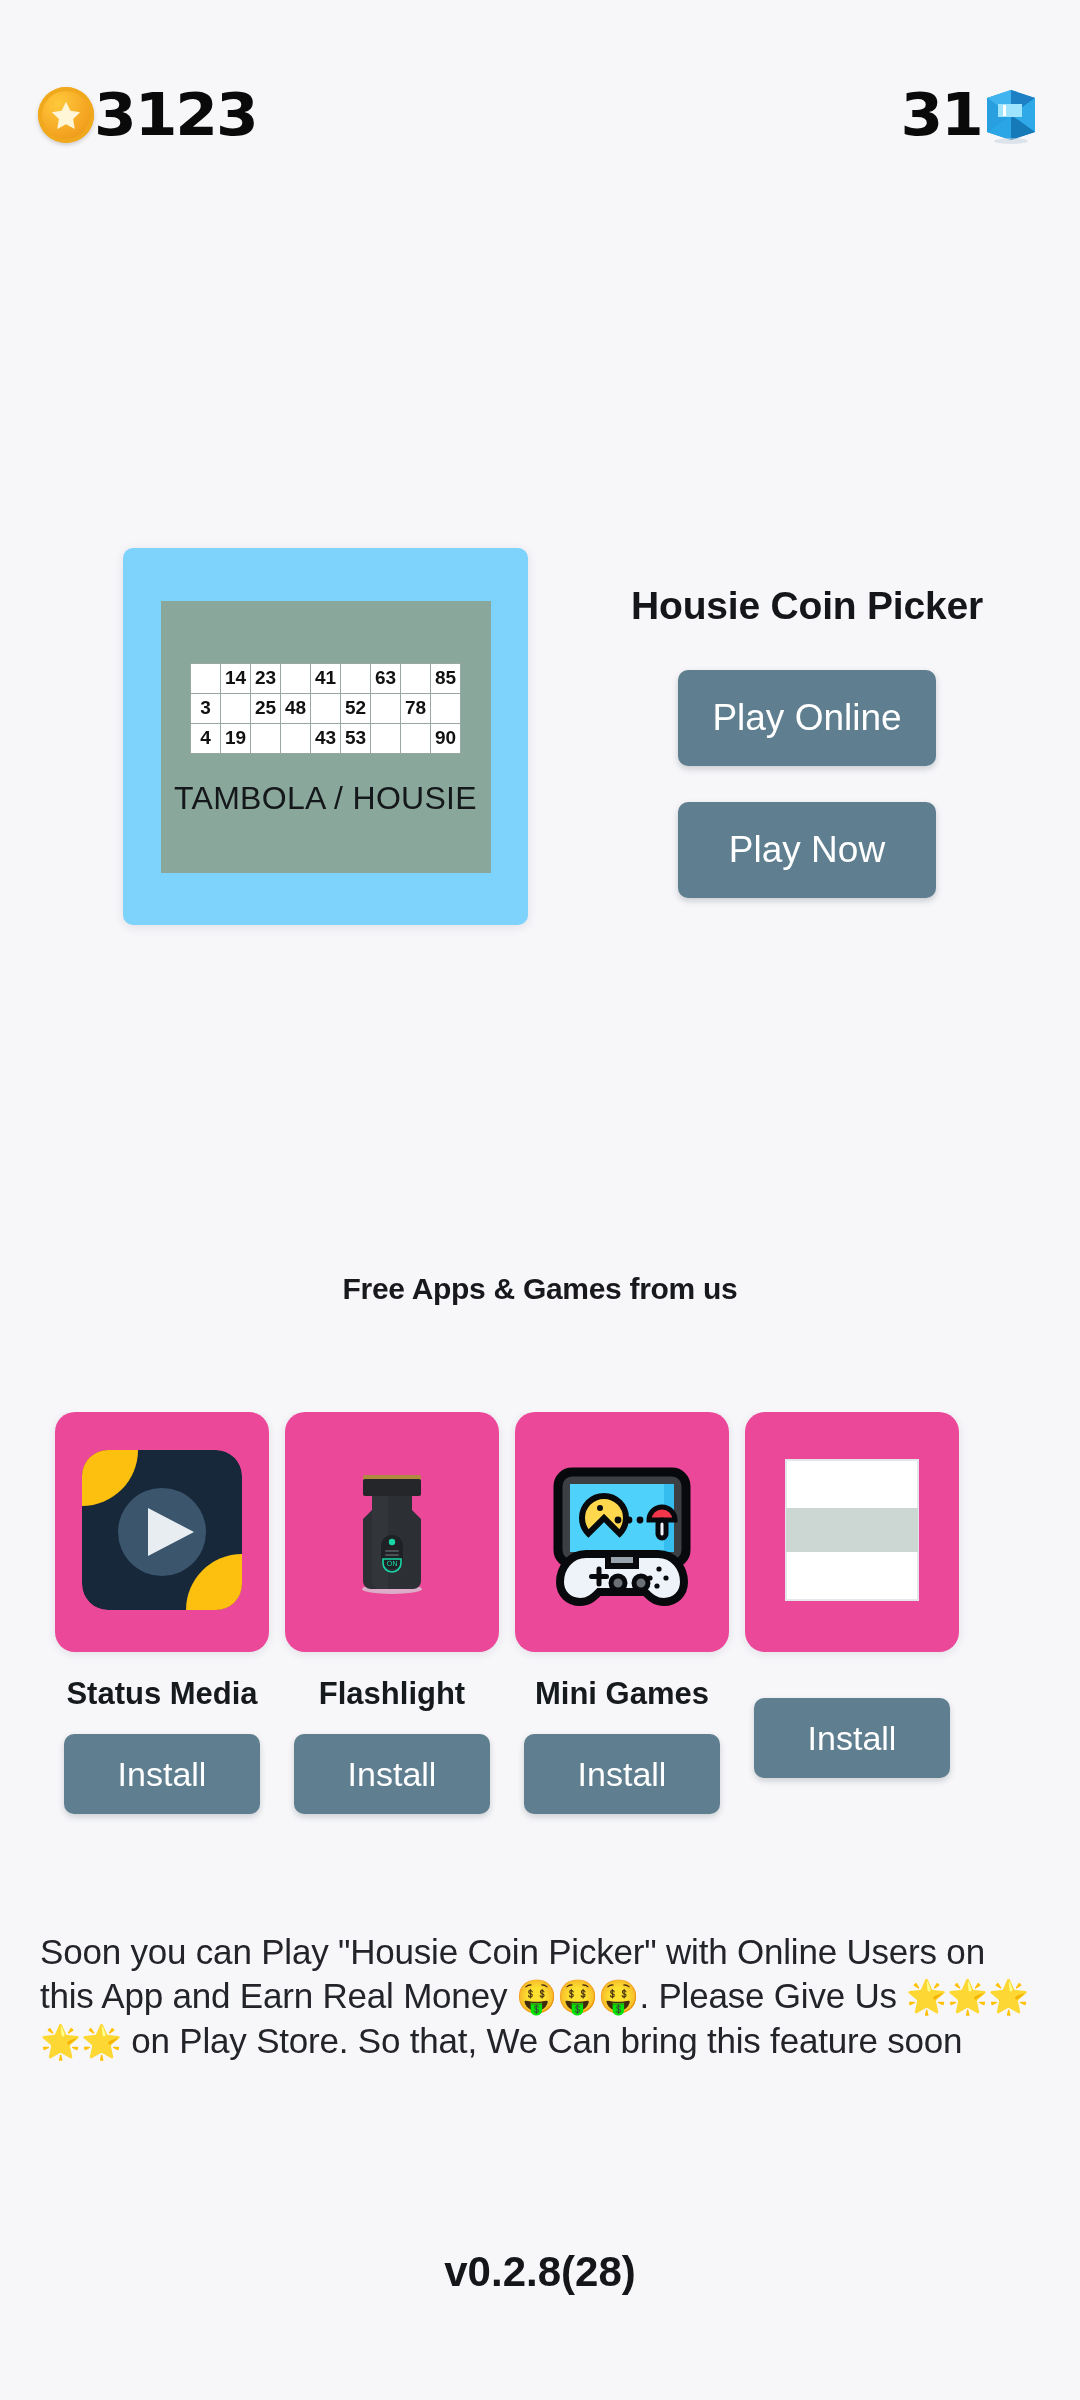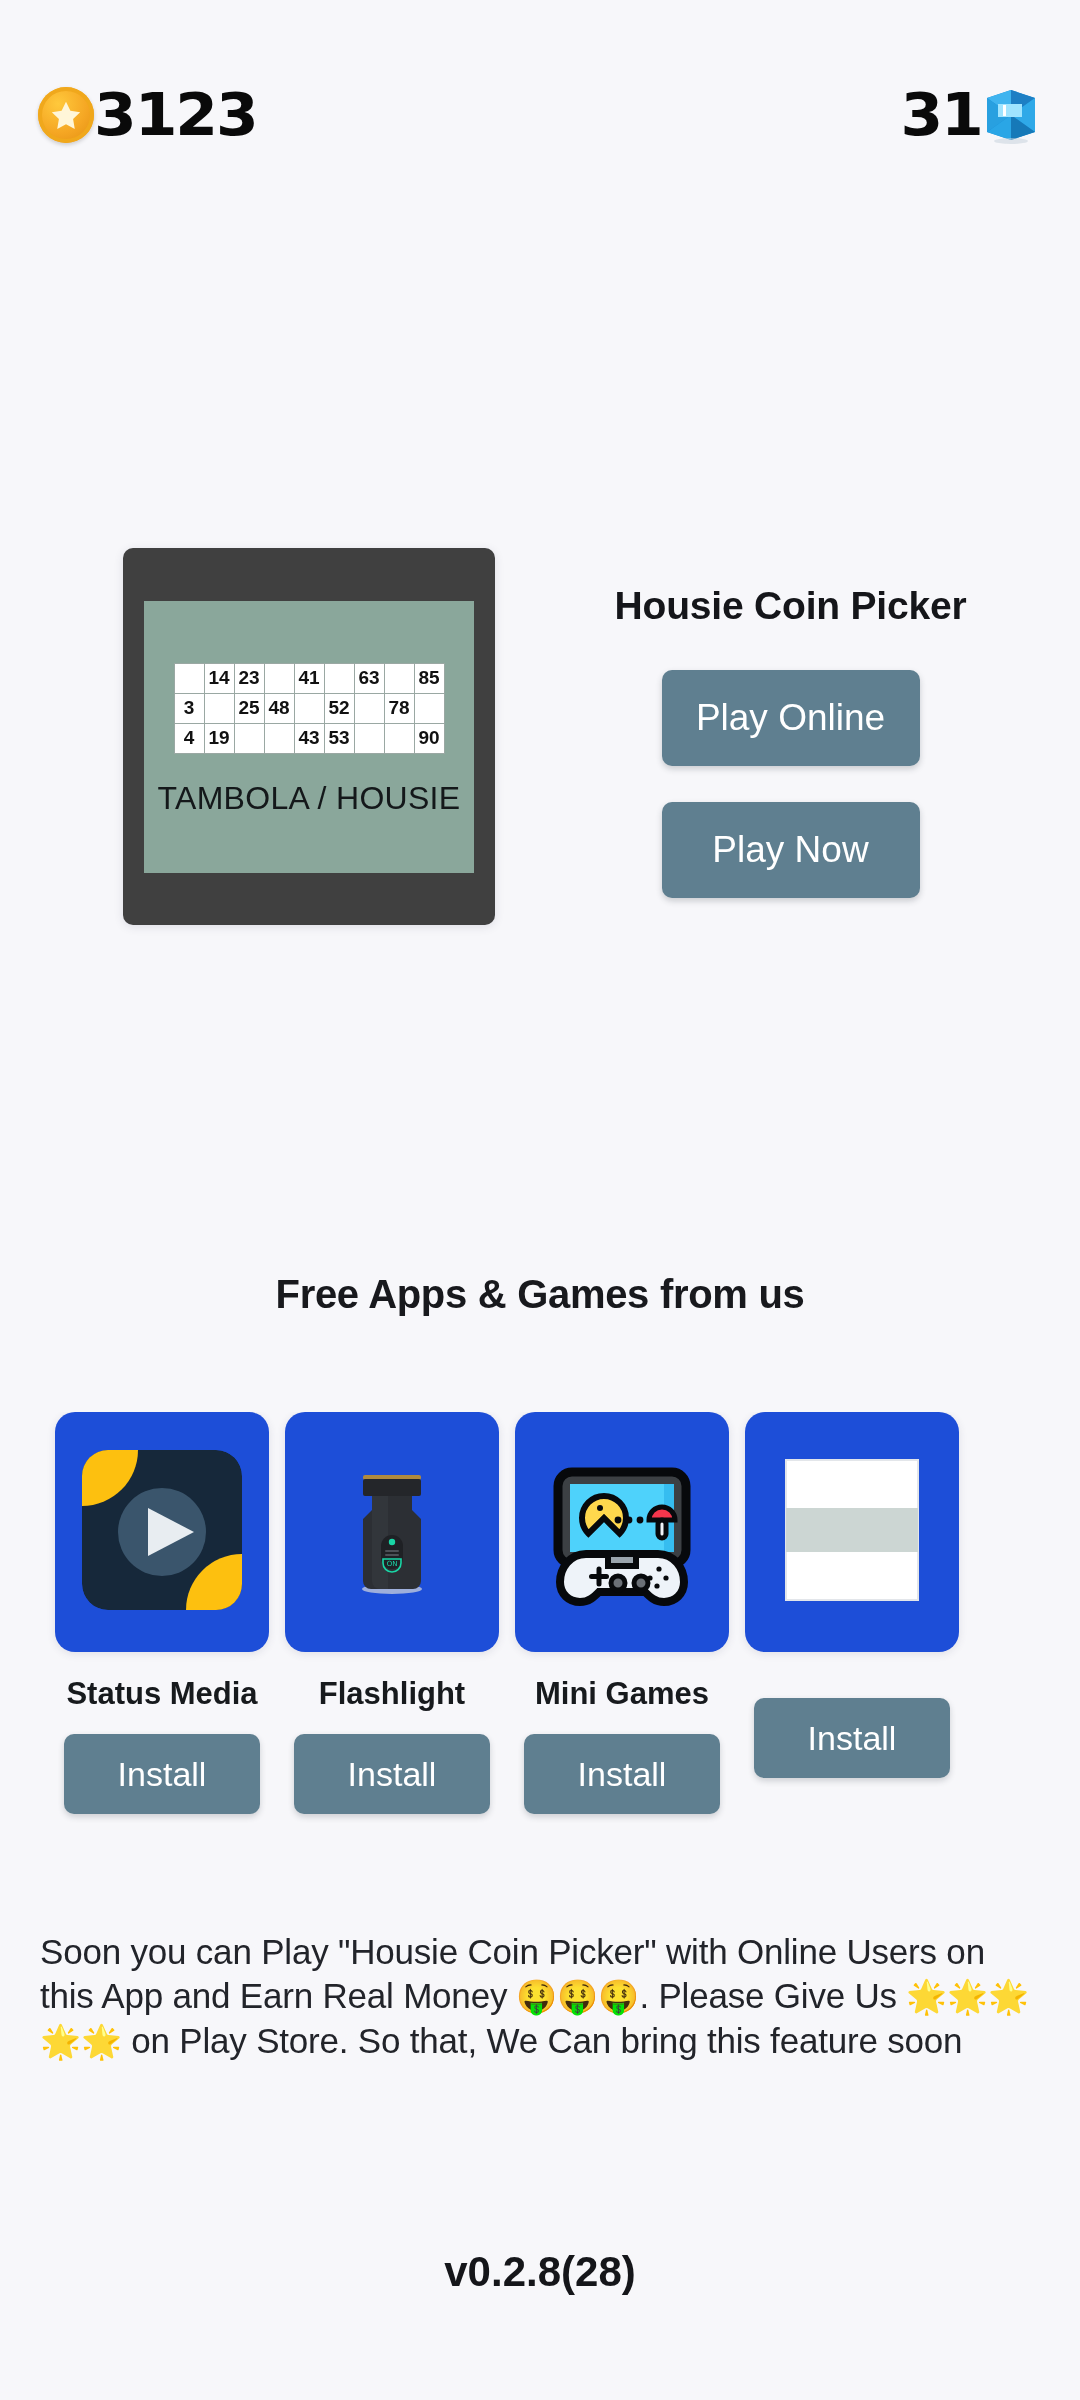--- a/index.html
+++ b/index.html
@@ -78,24 +78,24 @@
   
   .hero {
     position: absolute;
     top: 548px; left: 0;
     width: 1080px;
     display: flex;
     align-items: flex-start;
   }
 
   .game-card {
-    width: 372px;
+    width: 405px;
     height: 377px;
     margin-left: 123px;
-    background: #404040;
+    background: #7dd3fc;
     border-radius: 10px;
     box-shadow: 0 2px 10px rgba(60,60,90,.13);
     display: flex;
     align-items: center;
     justify-content: center;
     flex: 0 0 auto;
   }
 
   .tambola {
     width: 330px;
@@ -169,21 +169,21 @@
     justify-content: center;
   }
   .btn-primary + .btn-primary { margin-top: 36px; }
 
   
   .section-title {
     position: absolute;
     top: 1272px;
     width: 1080px;
     text-align: center;
-    font-size: 40px;
+    font-size: 30px;
     font-weight: 700;
     color: #18191d;
     letter-spacing: -.3px;
   }
 
   .apps-row {
     position: absolute;
     top: 1412px;
     left: 0;
     width: 1080px;
@@ -200,21 +200,21 @@
     flex: 0 0 auto;
     display: flex;
     flex-direction: column;
     align-items: center;
     margin-right: 14px;
   }
 
   .app-icon-card {
     width: 214px;
     height: 240px;
-    background: #1d4ed8;
+    background: #ec4899;
     border-radius: 20px;
     box-shadow: 0 2px 9px rgba(60,60,90,.12);
     display: flex;
     align-items: center;
     justify-content: center;
     overflow: hidden;
   }
 
   .app-label {
     margin-top: 24px;

